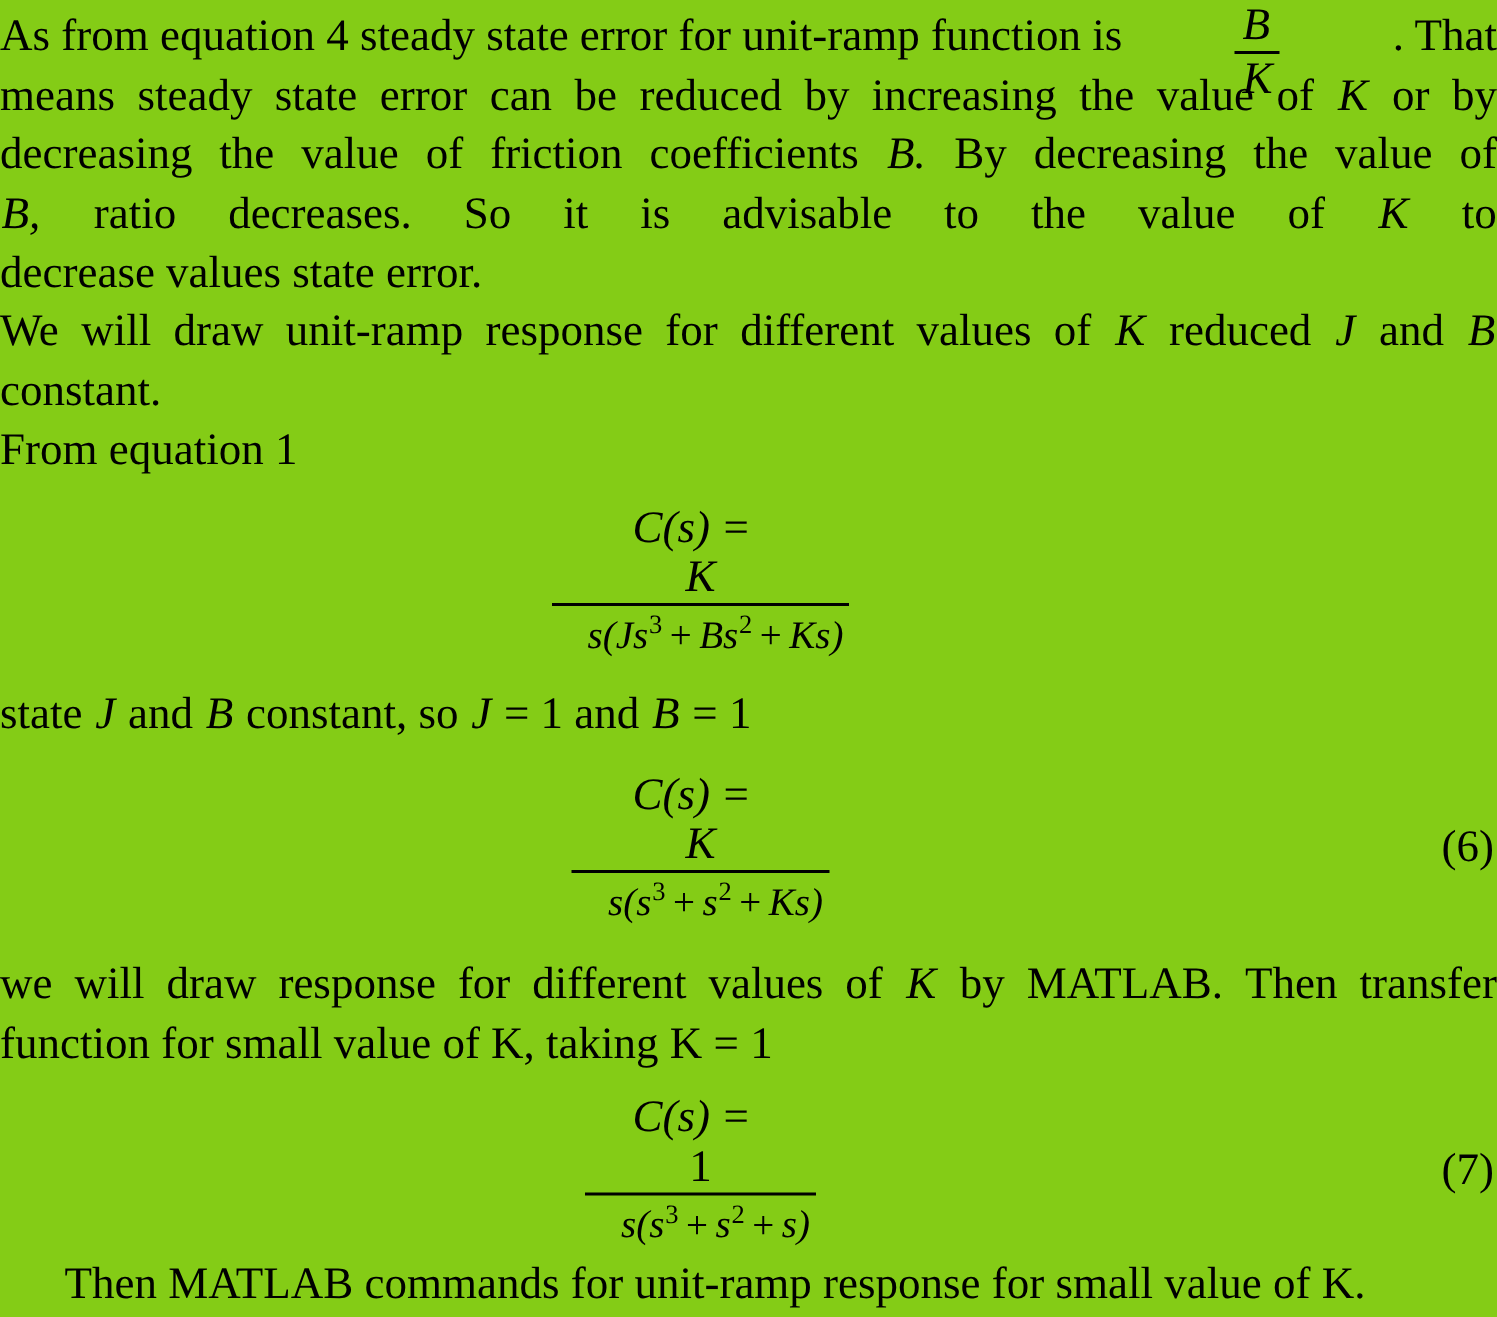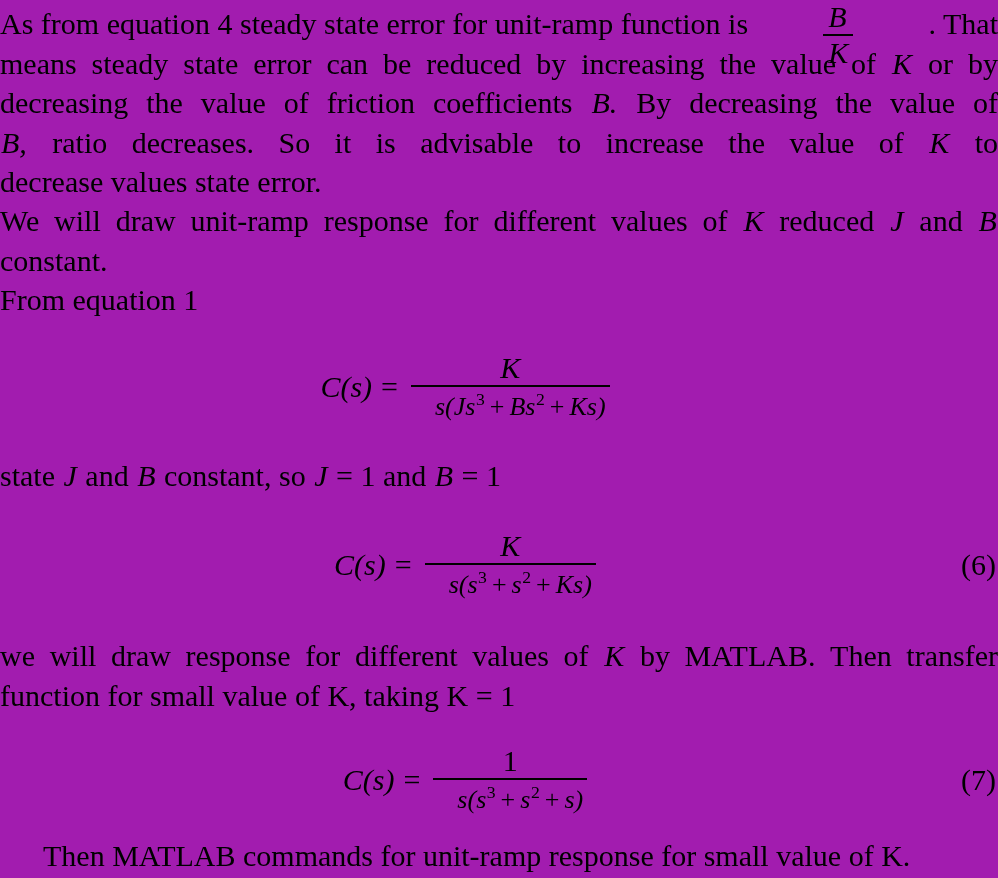--- a/index.html
+++ b/index.html
@@ -13,21 +13,21 @@
     height: 878px;
     overflow: hidden;
     font-family: "Liberation Serif", "DejaVu Serif", serif;
     color: #000000;
   }
 
   #page {
     position: relative;
     width: 998px;
     height: 878px;
-    background: #a21caf;
+    background: #84cc16;
   }
 
   
   .para {
     position: absolute;
     left: 0;
     width: 998px;
     font-size: 30px;
     line-height: 39.5px;
     text-align: justify;
@@ -85,20 +85,21 @@
   .eqbody {
     position: absolute;
     left: 0;
     width: 930px;
     top: 0;
     height: 90px;
     display: flex;
     align-items: center;
     justify-content: center;
     font-size: 30px;
+    flex-direction: column;
   }
   .eqnum {
     position: absolute;
     right: 2px;
     top: 0;
     height: 90px;
     display: flex;
     align-items: center;
     font-size: 30px;
     font-family: "Liberation Serif", "DejaVu Serif", serif;
@@ -198,21 +199,20 @@
 
     <span class="line j">
       <span class="mi">B,</span>
       <span>ratio</span>
       <span>decreases.</span>
       <span>So</span>
       <span>it</span>
       <span>is</span>
       <span>advisable</span>
       <span>to</span>
-      <span>increase</span>
       <span>the</span>
       <span>value</span>
       <span>of</span>
       <span class="mi">K</span>
       <span>to</span>
     </span>
 
     <span class="line">decrease values state error.</span>
   </div>
 

